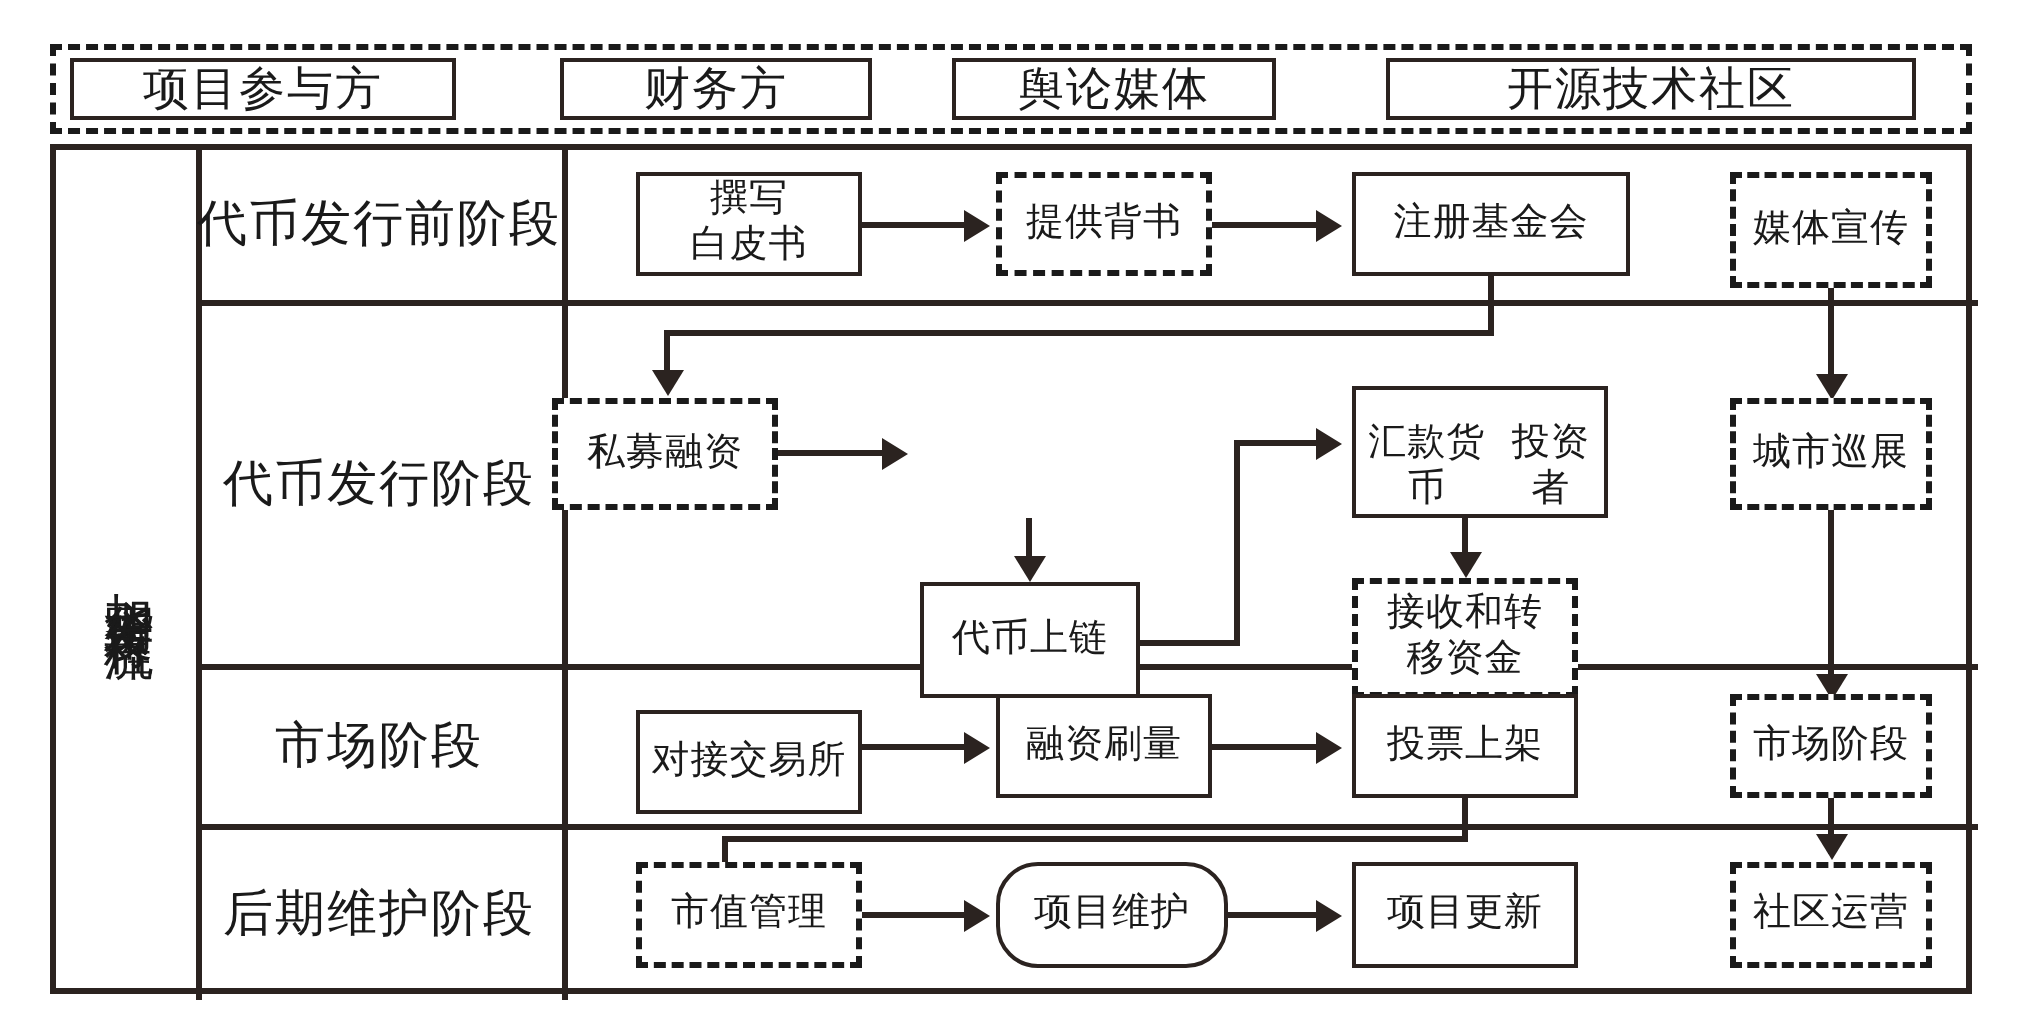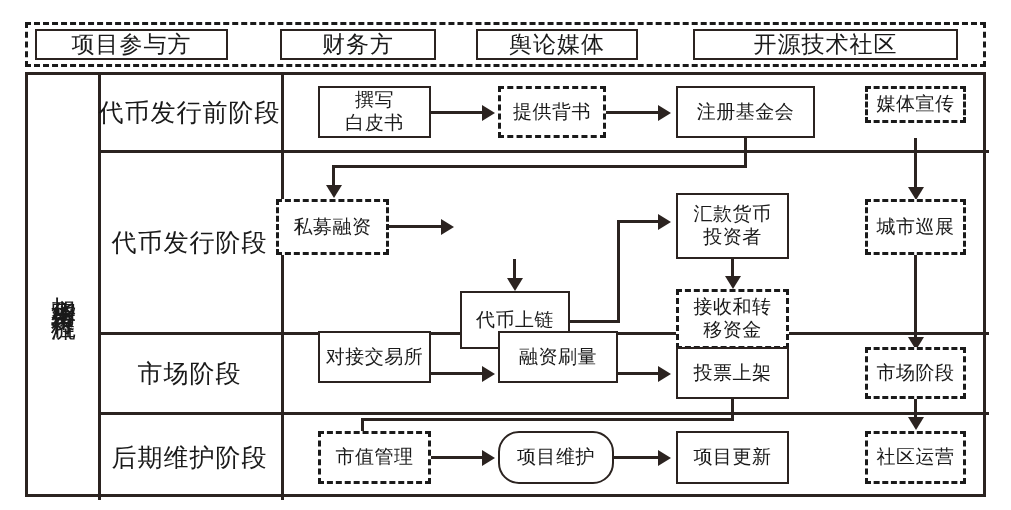--- a/index.html
+++ b/index.html
@@ -116,21 +116,21 @@
     <div class="node dashed" style="left:470px;top:11px;width:108px;height:52px;">
       <span>提供背书</span>
     </div>
     <div class="seg" style="left:578px;top:36px;width:54px;height:3px;"></div>
     <div class="arrow-r" style="left:630px;top:29.5px;"></div>
 
     <div class="node solid" style="left:648px;top:11px;width:139px;height:52px;">
       <span>注册基金会</span>
     </div>
 
-    <div class="node dashed" style="left:837px;top:11px;width:101px;height:37px;">
+    <div class="node dashed" style="left:837px;top:11px;width:101px;height:58px;">
       <span>媒体宣传</span>
     </div>
 
     <div class="seg" style="left:716px;top:63px;width:3px;height:30px;"></div>
     <div class="seg" style="left:304px;top:90px;width:415px;height:3px;"></div>
     <div class="seg" style="left:304px;top:90px;width:3px;height:23px;"></div>
     <div class="arrow-d" style="left:297.5px;top:110px;"></div>
 
     <div class="seg" style="left:886px;top:63px;width:3px;height:52px;"></div>
     <div class="arrow-d" style="left:879.5px;top:112px;"></div>
@@ -147,47 +147,47 @@
 
     <div class="node solid" style="left:432px;top:216px;width:110px;height:58px;">
       <span>代币上链</span>
     </div>
 
     <div class="seg" style="left:542px;top:245px;width:50px;height:3px;"></div>
     <div class="seg" style="left:589px;top:145px;width:3px;height:103px;"></div>
     <div class="seg" style="left:589px;top:145px;width:43px;height:3px;"></div>
     <div class="arrow-r" style="left:630px;top:138.5px;"></div>
 
-    <div class="node solid" style="left:648px;top:118px;width:113px;height:66px;flex-direction:column;">
+    <div class="node solid" style="left:648px;top:118px;width:128px;height:66px;flex-direction:row;align-items:flex-end;">
       <span>汇款货币</span>
       <span>投资者</span>
     </div>
 
     <div class="seg" style="left:703px;top:184px;width:3px;height:20px;"></div>
     <div class="arrow-d" style="left:696.5px;top:201px;"></div>
 
     <div class="node dashed" style="left:648px;top:214px;width:113px;height:60px;flex-direction:column;">
       <span>接收和转</span>
       <span>移资金</span>
     </div>
 
     <div class="node dashed" style="left:837px;top:124px;width:101px;height:56px;">
       <span>城市巡展</span>
     </div>
 
     <div class="seg" style="left:886px;top:180px;width:3px;height:92px;"></div>
     <div class="arrow-d" style="left:879.5px;top:262px;"></div>
 
-    <div class="node solid" style="left:290px;top:256px;width:113px;height:52px;">
+    <div class="node solid" style="left:290px;top:280px;width:113px;height:52px;">
       <span>对接交易所</span>
     </div>
     <div class="seg" style="left:403px;top:297px;width:53px;height:3px;"></div>
     <div class="arrow-r" style="left:454px;top:290.5px;"></div>
 
-    <div class="node solid" style="left:470px;top:256px;width:120px;height:52px;">
+    <div class="node solid" style="left:470px;top:272px;width:108px;height:52px;">
       <span>融资刷量</span>
     </div>
     <div class="seg" style="left:578px;top:297px;width:54px;height:3px;"></div>
     <div class="arrow-r" style="left:630px;top:290.5px;"></div>
 
     <div class="node solid" style="left:648px;top:272px;width:113px;height:52px;">
       <span>投票上架</span>
     </div>
 
     <div class="node dashed" style="left:837px;top:272px;width:101px;height:52px;">

